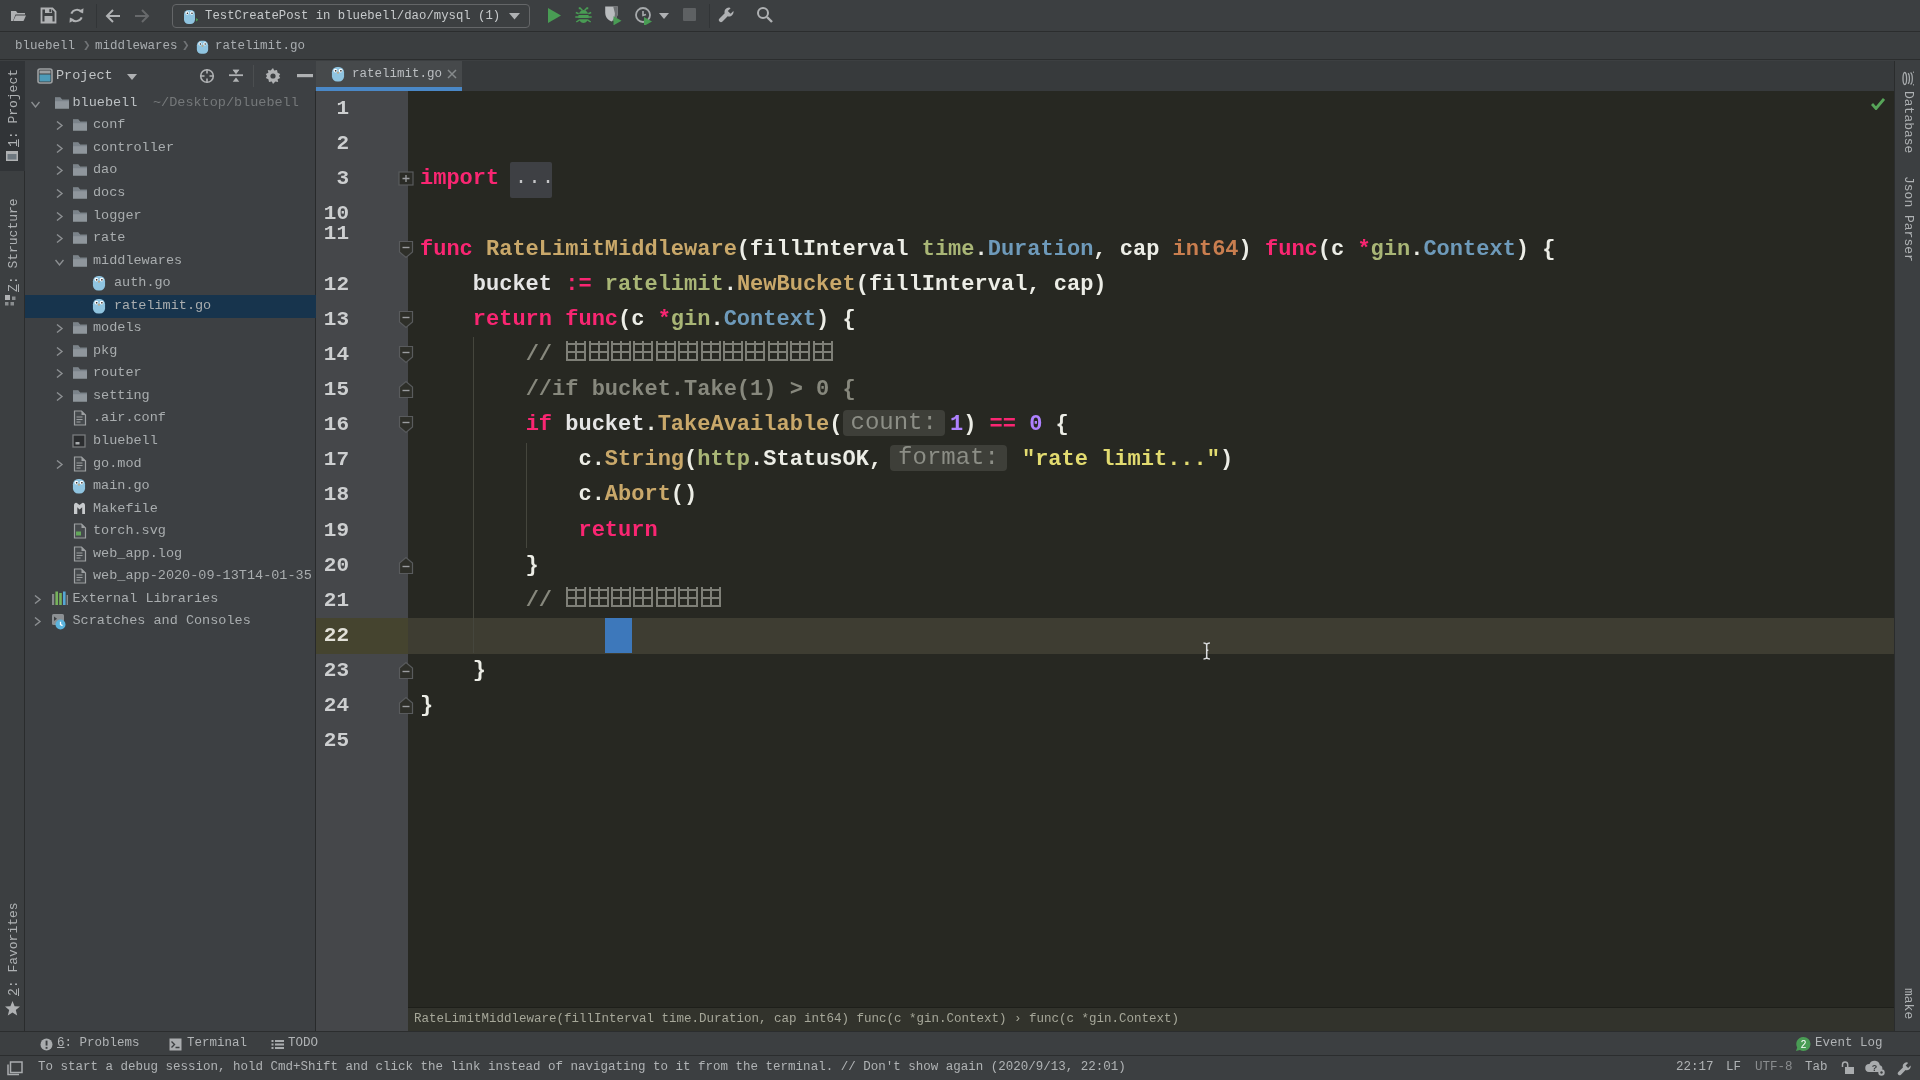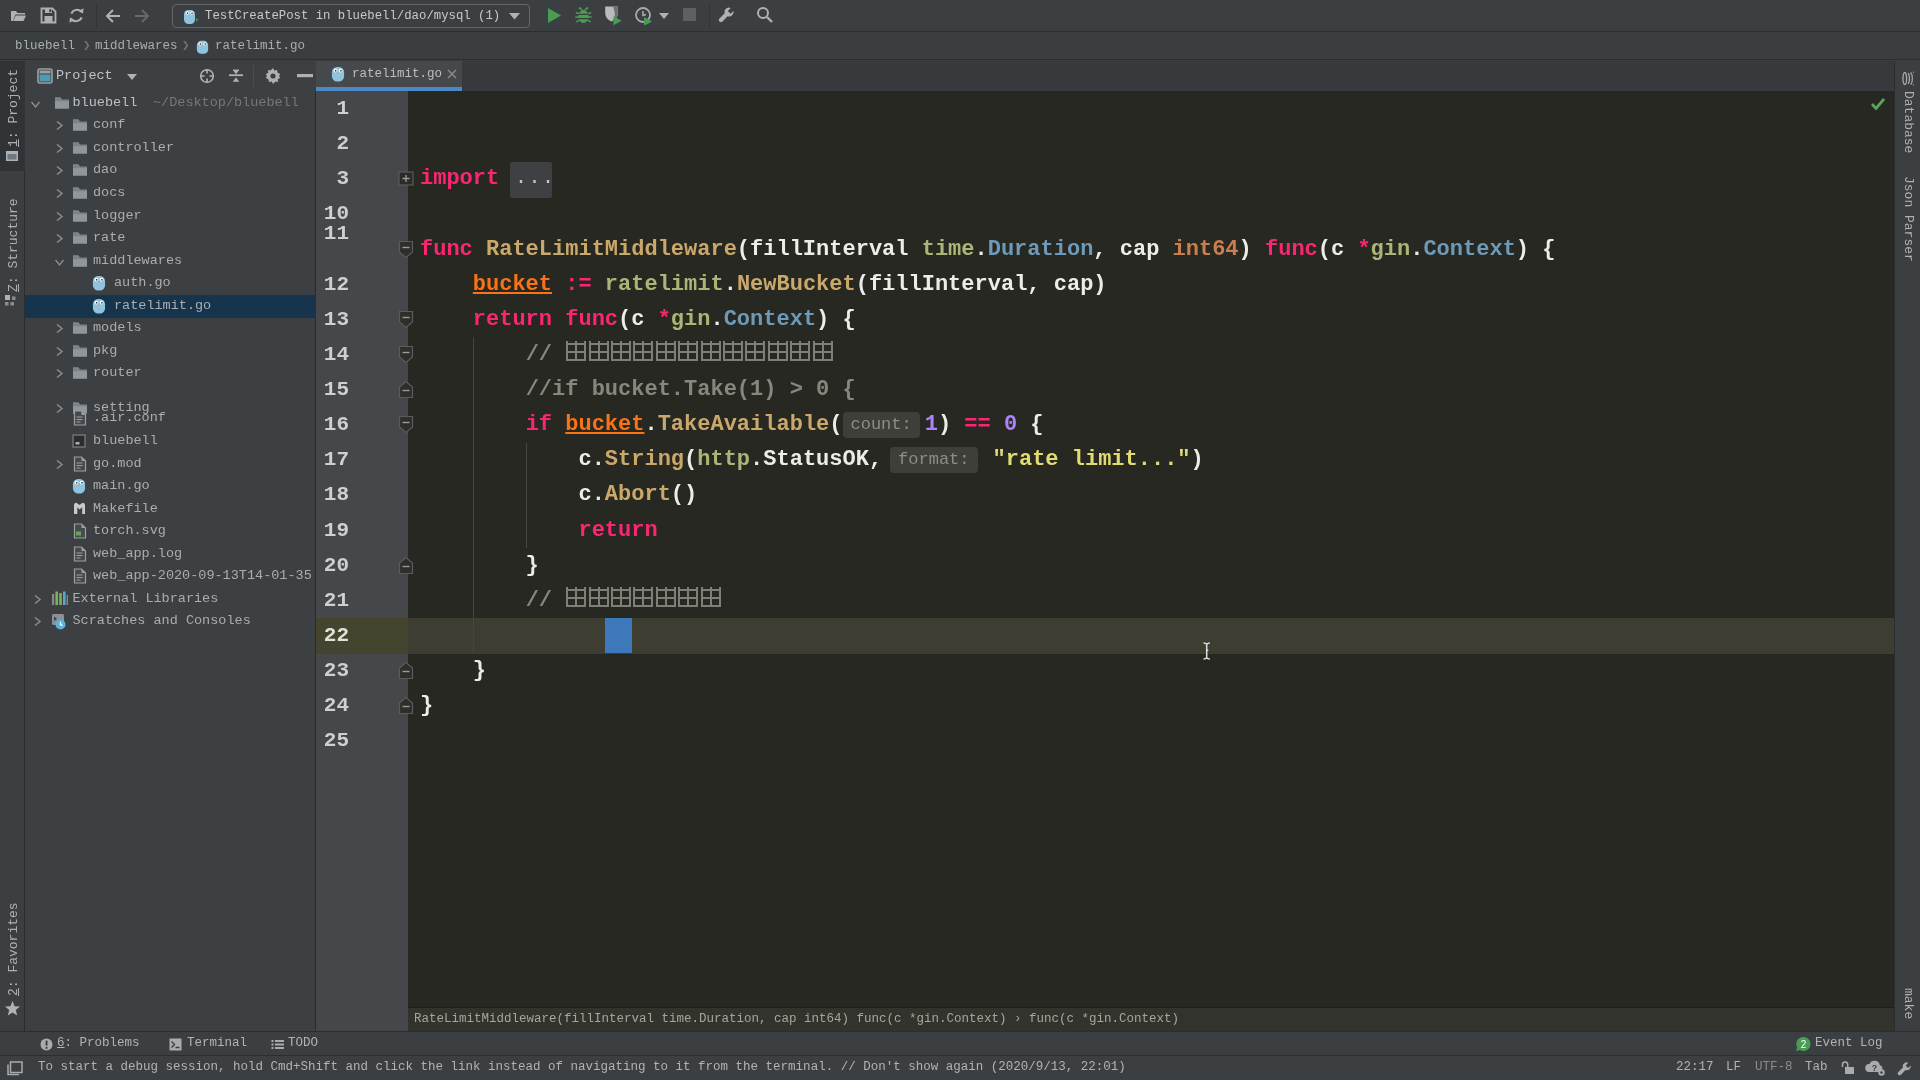--- a/index.html
+++ b/index.html
@@ -22,26 +22,26 @@
   #rstripe { left:1894px; top:61px; width:26px; height:970px; background:#3C3F41; border-left:1px solid #2A2C2D; }
   #toolbar2{ left:0; top:1031px; width:1920px; height:24px; background:#3C3F41; border-top:1px solid #2B2D2E; }
   #status  { left:0; top:1055px; width:1920px; height:25px; background:#3C3F41; border-top:1px solid #2B2D2E; }
   
   .crow { position:absolute; left:0; width:1486px; height:36px; line-height:35px; font-size:22px;
           color:#ECEDE6; white-space:pre; font-weight:bold; }
   .pk { color:#F92672; }      
   .fn { color:#C9A86A; }      
   .sg { color:#A9B676; }      
   .ty { color:#6E9ABA; }      
-  .bl { color:#f97316;text-decoration:underline; }      
+  .bl { color:#e5e5e5; }      
   .or { color:#C97E4F; }      
   .pu { color:#AE81FF; }      
   .ye { color:#E2DB70; }      
   .cm { color:#87887D; }      
-  .hint { display:inline-block; background:#3E3F39; color:#8C8E86; font-size:17px;
+  .hint { display:inline-block; background:#3E3F39; color:#8C8E86; font-size:24px;
           border-radius:4px; padding:0 8px; height:26px; line-height:26px; vertical-align:1px; font-weight:normal; }
   .lnum { position:absolute; width:33px; text-align:right; font-size:21px; color:#CDCFD0;
           line-height:35px; height:35px; left:0; font-weight:bold; }
   .caret { display:inline-block; width:2.6px; height:27px; background:#EDEFEA;
            vertical-align:-5px; margin-left:1px; }
   .cjk { display:inline-block; width:22.4px; height:21px; margin:0 0 -2.5px 0;
          background:
            repeating-linear-gradient(0deg, #8E8F86 0 2px, rgba(0,0,0,0) 2px 8px),
            repeating-linear-gradient(90deg, #8E8F86 0 2px, rgba(0,0,0,0) 2px 9px);
          background-size:20px 20px; background-repeat:no-repeat; background-position:1px 0px;
@@ -264,21 +264,21 @@
           </svg><svg class="abs" style="left:47px;top:3px" width="16" height="16" viewBox="0 0 16 16">
             <path d="M1 2.5h5.3l1.8 2.2H15v9H1z" fill="#8F969C"></path>
             <path d="M1 2.5h5.3l1.8 2.2H15v1.6H1z" fill="#7B838A"></path>
           </svg><span class="abs" style="left:68px">pkg</span></div>
       <div class="trow" style="top:271.35px;"><svg class="abs" style="left:30px;top:7px" width="9" height="9" viewBox="0 0 9 9">
             <path d="M2 0.5l5 4L2 8.5" stroke="#8D9093" fill="none" stroke-width="1.4"></path>
           </svg><svg class="abs" style="left:47px;top:3px" width="16" height="16" viewBox="0 0 16 16">
             <path d="M1 2.5h5.3l1.8 2.2H15v9H1z" fill="#8F969C"></path>
             <path d="M1 2.5h5.3l1.8 2.2H15v1.6H1z" fill="#7B838A"></path>
           </svg><span class="abs" style="left:68px">router</span></div>
-      <div class="trow" style="top:293.90px;margin-top:12px;"><svg class="abs" style="left:30px;top:7px" width="9" height="9" viewBox="0 0 9 9">
+      <div class="trow" style="top:293.90px;"><svg class="abs" style="left:30px;top:7px" width="9" height="9" viewBox="0 0 9 9">
             <path d="M2 0.5l5 4L2 8.5" stroke="#8D9093" fill="none" stroke-width="1.4"></path>
           </svg><svg class="abs" style="left:47px;top:3px" width="16" height="16" viewBox="0 0 16 16">
             <path d="M1 2.5h5.3l1.8 2.2H15v9H1z" fill="#8F969C"></path>
             <path d="M1 2.5h5.3l1.8 2.2H15v1.6H1z" fill="#7B838A"></path>
           </svg><span class="abs" style="left:68px">setting</span></div>
       <div class="trow" style="top:316.45px;"><svg class="abs" style="left:47px;top:3px" width="15" height="16" viewBox="0 0 15 16">
             <path d="M2.5 1h7l4 4v10h-11z" fill="#464A4D" stroke="#9DA0A2" stroke-width="1.2"></path>
             <path d="M9.5 1l4 4h-4z" fill="#9DA0A2"></path>
             <path d="M4.5 7h6M4.5 9.5h6M4.5 12h4" stroke="#9DA0A2" stroke-width="1.1"></path>
           </svg><span class="abs" style="left:68px">.air.conf</span></div>

